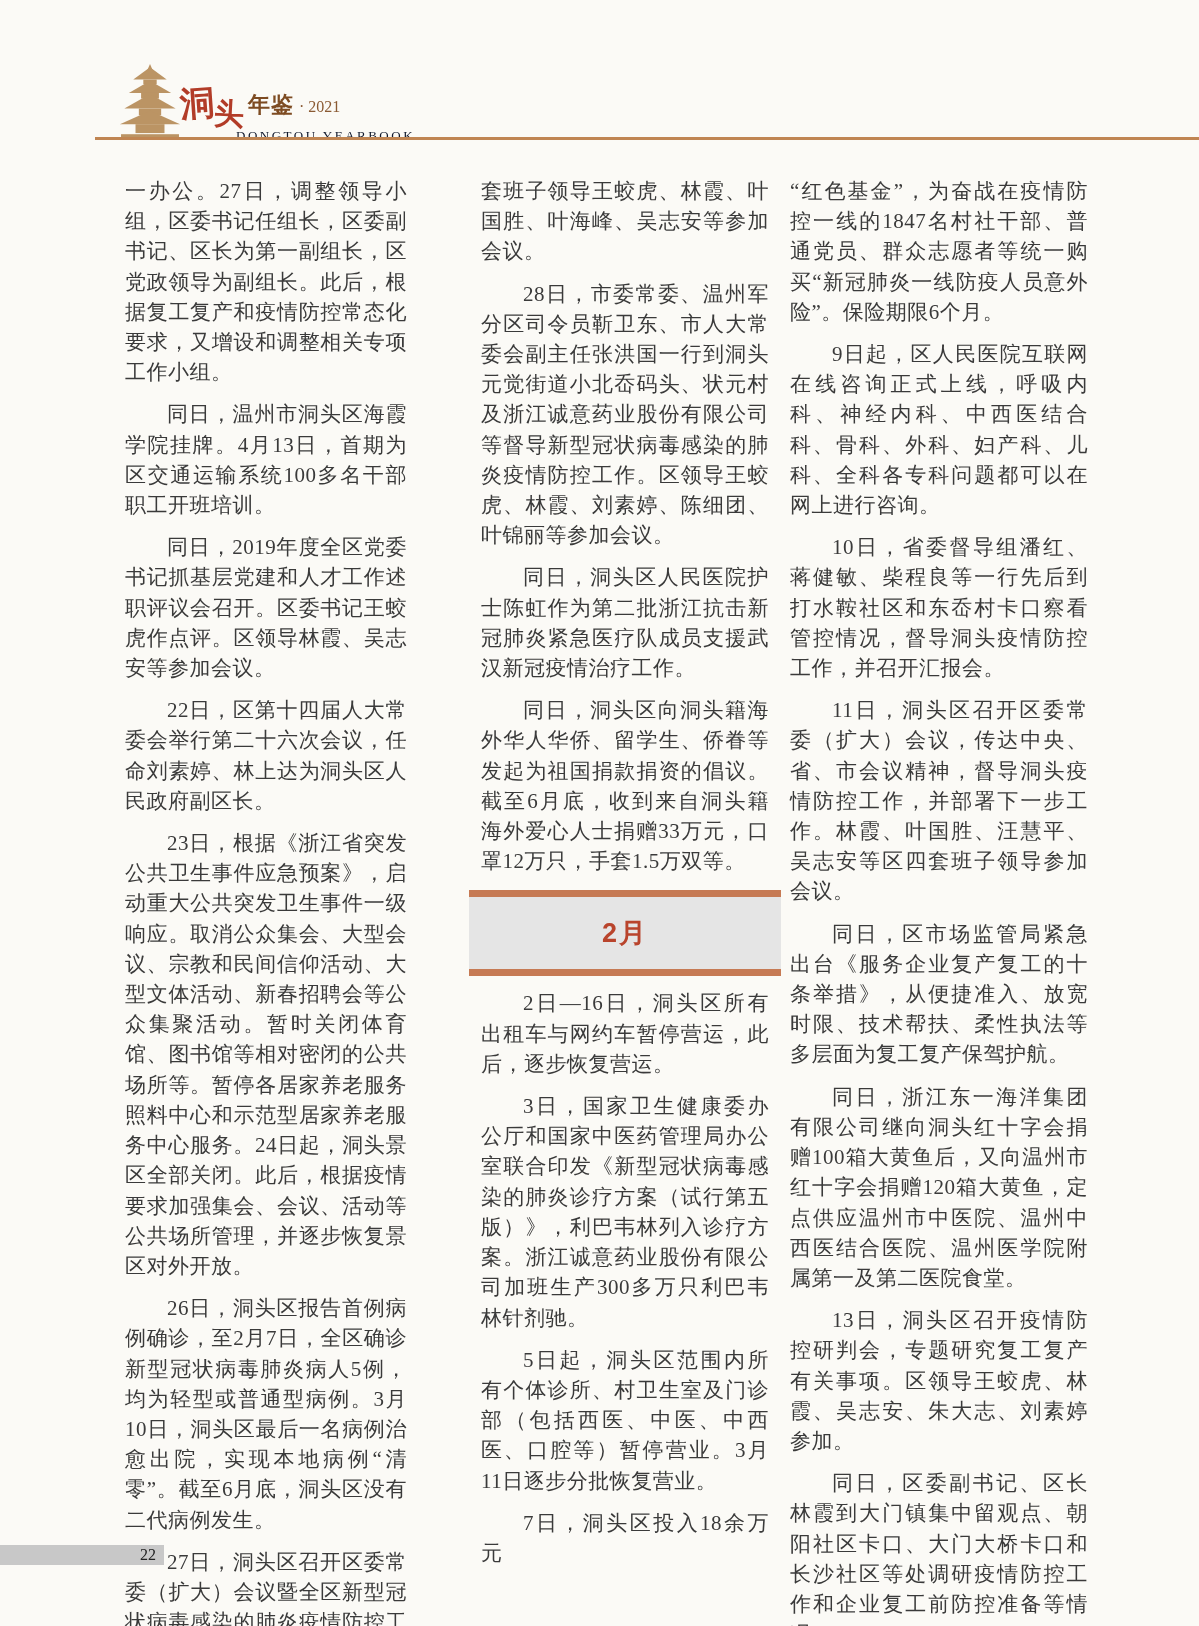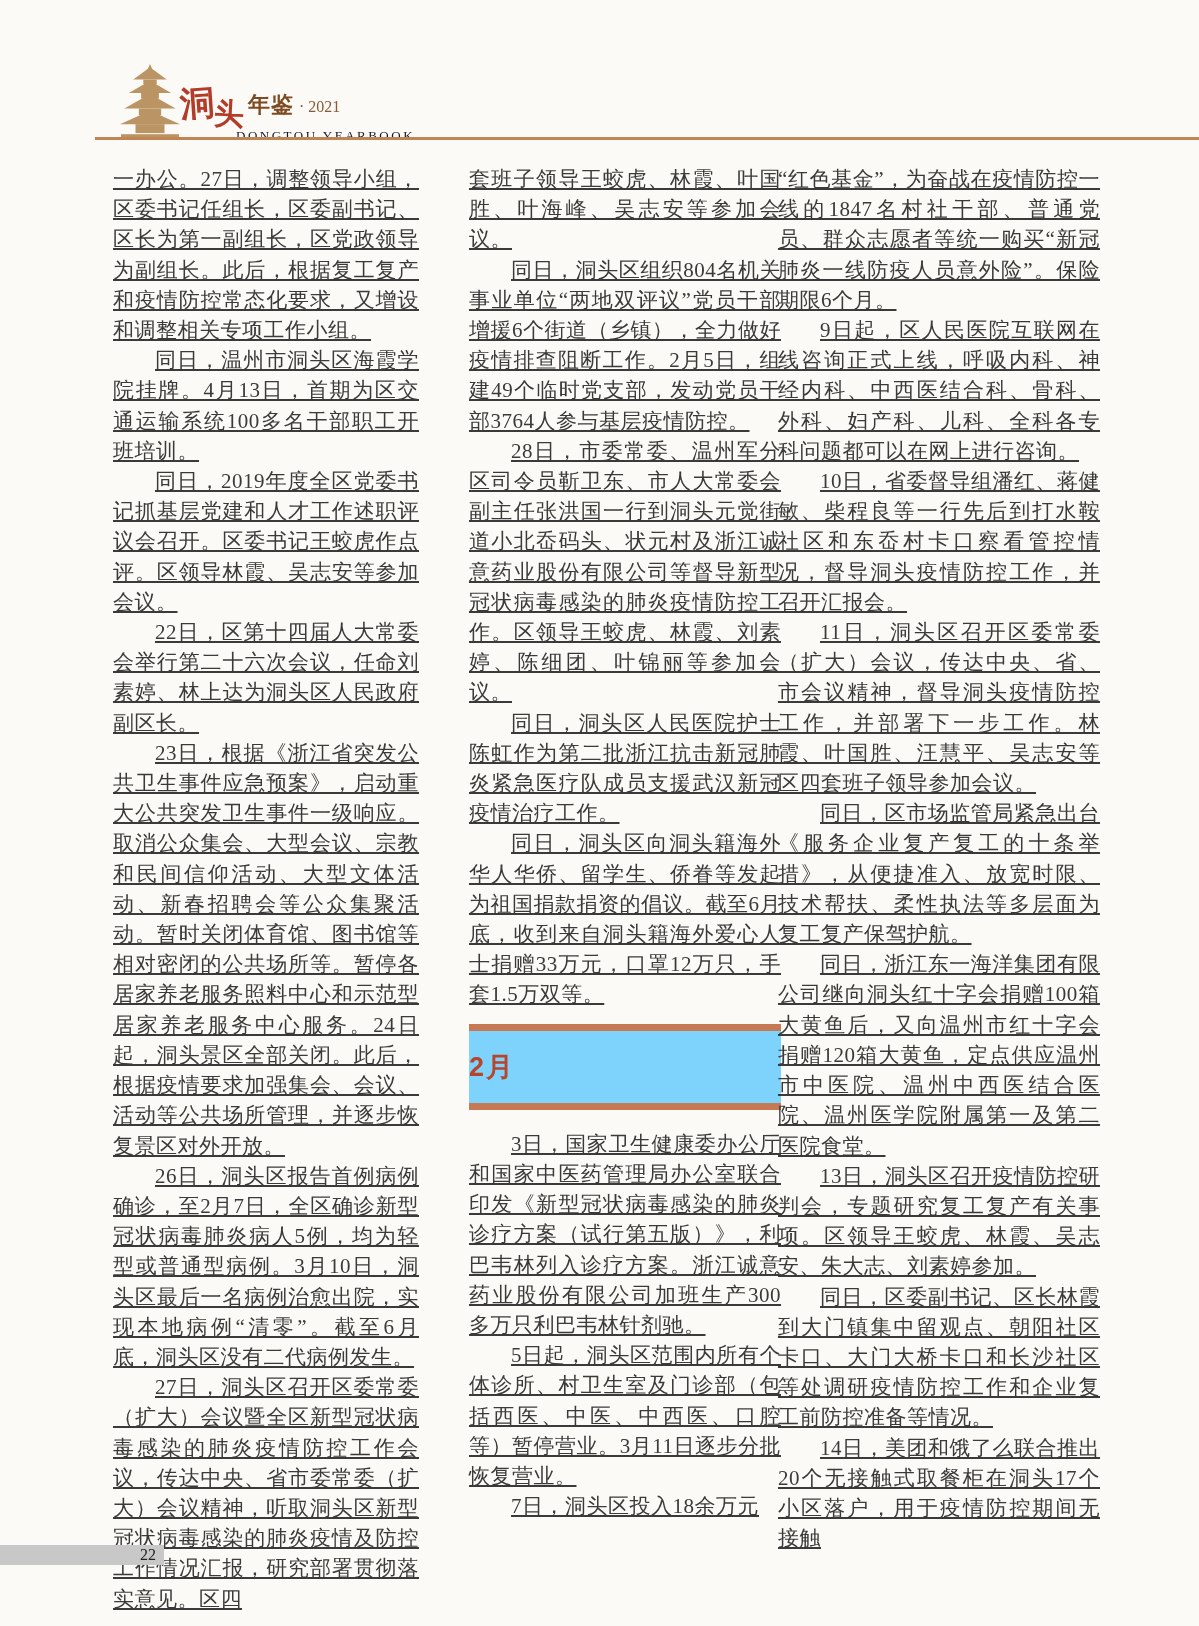--- a/index.html
+++ b/index.html
@@ -23,30 +23,30 @@
   
   .column{
     position:absolute;top:164px;
     font-size:21px;line-height:30.2px;
     text-align:justify;text-justify:inter-character;
     color:#3a3a3a;letter-spacing:0.5px;
   }
   #col1{left:113px;width:306px;}
   #col2{left:469px;width:312px;}
   #col3{left:778px;width:322px;}
-  .para{margin:0;text-indent:2em;text-decoration:underline;}
+  .para{margin:12px;text-indent:2em;}
   .para.noindent{text-indent:0;}
   
   .month-box{
-    margin:14px 0 19px;
-    background:#7dd3fc;
+    margin:14px 0 12px;
+    background:#e5e5e5;
     border-top:7px solid #c67a54;
     border-bottom:7px solid #c67a54;
     height:72px;
-    display:flex;align-items:center;
+    display:flex;align-items:center;justify-content:center;
   }
   .month-label{
     font-family:"Liberation Sans","DejaVu Sans",sans-serif;
     font-weight:bold;font-size:27px;color:#b9442c;letter-spacing:2px;
     text-indent:0;
   }
   
   .footer-bar{
     position:absolute;left:0;top:1545px;width:164px;height:20px;
     background:#c8c8c8;color:#222;
@@ -86,27 +86,27 @@
     <p class="para">同日，温州市洞头区海霞学院挂牌。4月13日，首期为区交通运输系统100多名干部职工开班培训。</p>
     <p class="para">同日，2019年度全区党委书记抓基层党建和人才工作述职评议会召开。区委书记王蛟虎作点评。区领导林霞、吴志安等参加会议。</p>
     <p class="para">22日，区第十四届人大常委会举行第二十六次会议，任命刘素婷、林上达为洞头区人民政府副区长。</p>
     <p class="para">23日，根据《浙江省突发公共卫生事件应急预案》，启动重大公共突发卫生事件一级响应。取消公众集会、大型会议、宗教和民间信仰活动、大型文体活动、新春招聘会等公众集聚活动。暂时关闭体育馆、图书馆等相对密闭的公共场所等。暂停各居家养老服务照料中心和示范型居家养老服务中心服务。24日起，洞头景区全部关闭。此后，根据疫情要求加强集会、会议、活动等公共场所管理，并逐步恢复景区对外开放。</p>
     <p class="para">26日，洞头区报告首例病例确诊，至2月7日，全区确诊新型冠状病毒肺炎病人5例，均为轻型或普通型病例。3月10日，洞头区最后一名病例治愈出院，实现本地病例“清零”。截至6月底，洞头区没有二代病例发生。</p>
     <p class="para">27日，洞头区召开区委常委（扩大）会议暨全区新型冠状病毒感染的肺炎疫情防控工作会议，传达中央、省市委常委（扩大）会议精神，听取洞头区新型冠状病毒感染的肺炎疫情及防控工作情况汇报，研究部署贯彻落实意见。区四</p>
   </div>
 
   <div class="column" id="col2">
     <p class="para noindent">套班子领导王蛟虎、林霞、叶国胜、叶海峰、吴志安等参加会议。</p>
-    <p class="para">同日，洞头区组织804名机关事业单位“两地双评议”党员干部增援6个街道（乡镇），全力做好疫情排查阻断工作。2月5日，组建49个临时党支部，发动党员干部3764人参与基层疫情防控。</p>
     <p class="para">28日，市委常委、温州军分区司令员靳卫东、市人大常委会副主任张洪国一行到洞头元觉街道小北岙码头、状元村及浙江诚意药业股份有限公司等督导新型冠状病毒感染的肺炎疫情防控工作。区领导王蛟虎、林霞、刘素婷、陈细团、叶锦丽等参加会议。</p>
     <p class="para">同日，洞头区人民医院护士陈虹作为第二批浙江抗击新冠肺炎紧急医疗队成员支援武汉新冠疫情治疗工作。</p>
     <p class="para">同日，洞头区向洞头籍海外华人华侨、留学生、侨眷等发起为祖国捐款捐资的倡议。截至6月底，收到来自洞头籍海外爱心人士捐赠33万元，口罩12万只，手套1.5万双等。</p>
     <div class="month-box">
       <div class="month-label">2月</div>
     </div>
+    <p class="para">2日—16日，洞头区所有出租车与网约车暂停营运，此后，逐步恢复营运。</p>
     <p class="para">3日，国家卫生健康委办公厅和国家中医药管理局办公室联合印发《新型冠状病毒感染的肺炎诊疗方案（试行第五版）》，利巴韦林列入诊疗方案。浙江诚意药业股份有限公司加班生产300多万只利巴韦林针剂驰。</p>
     <p class="para">5日起，洞头区范围内所有个体诊所、村卫生室及门诊部（包括西医、中医、中西医、口腔等）暂停营业。3月11日逐步分批恢复营业。</p>
     <p class="para">7日，洞头区投入18余万元</p>
   </div>
 
   <div class="column" id="col3">
     <p class="para noindent">“红色基金”，为奋战在疫情防控一线的1847名村社干部、普通党员、群众志愿者等统一购买“新冠肺炎一线防疫人员意外险”。保险期限6个月。</p>
     <p class="para">9日起，区人民医院互联网在线咨询正式上线，呼吸内科、神经内科、中西医结合科、骨科、外科、妇产科、儿科、全科各专科问题都可以在网上进行咨询。</p>
     <p class="para">10日，省委督导组潘红、蒋健敏、柴程良等一行先后到打水鞍社区和东岙村卡口察看管控情况，督导洞头疫情防控工作，并召开汇报会。</p>
     <p class="para">11日，洞头区召开区委常委（扩大）会议，传达中央、省、市会议精神，督导洞头疫情防控工作，并部署下一步工作。林霞、叶国胜、汪慧平、吴志安等区四套班子领导参加会议。</p>

